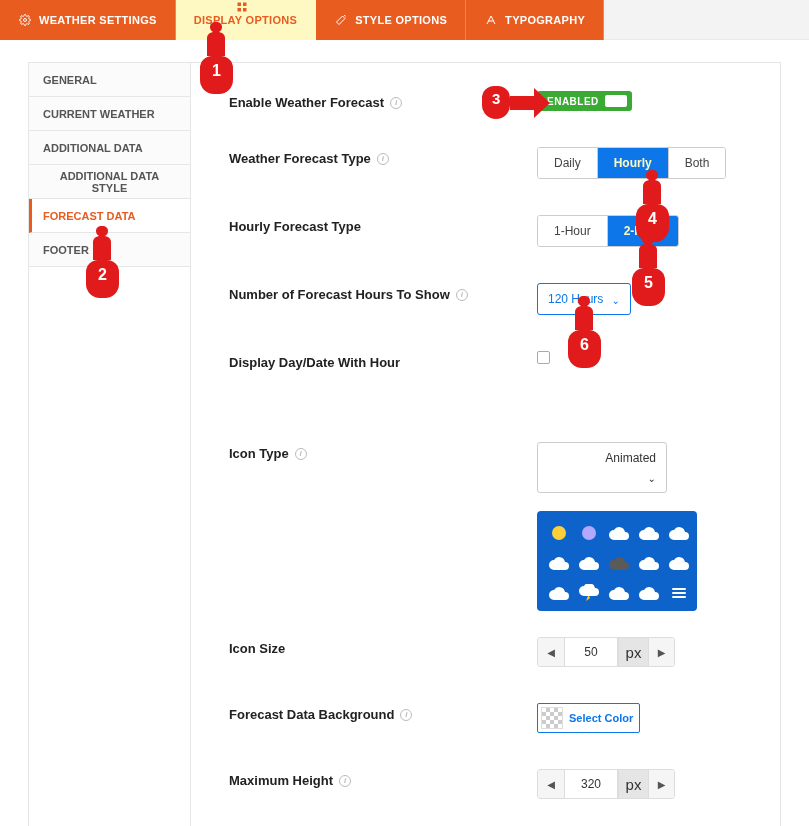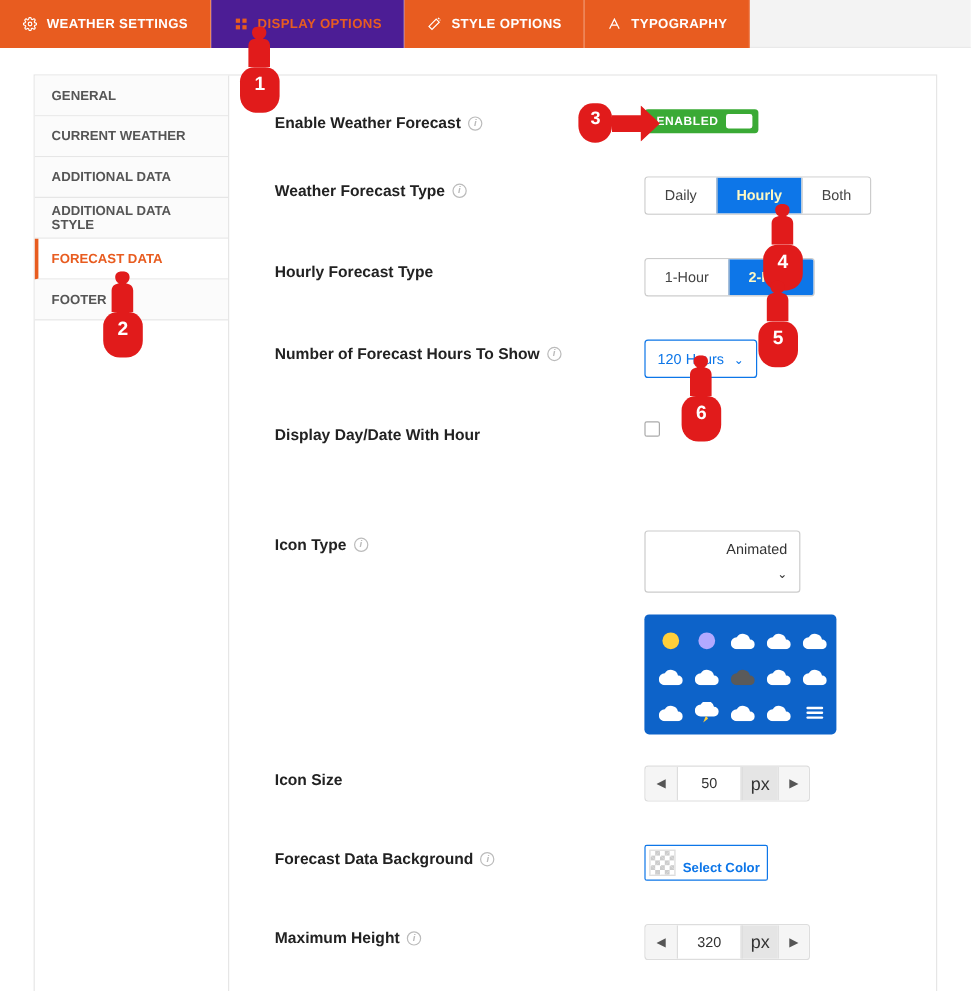--- a/index.html
+++ b/index.html
@@ -1,31 +1,31 @@
 <!DOCTYPE html>
 <html><head>
 <meta charset="utf-8">
 <style>
   * { box-sizing: border-box; margin: 0; padding: 0; }
   body { font-family: -apple-system, "Segoe UI", Arial, sans-serif; font-size: 12px; color: #333; background: #fff; }
 
   
   .tabs { display: flex; height: 40px; }
   .tab { display: flex; align-items: center; padding: 0 18px; font-size: 11px; font-weight: 700; letter-spacing: .3px; cursor: pointer; color: #fff; background: #e85c20; border-right: 1px solid rgba(255,255,255,.25)}
-  .tab.active { background: #4c1d95; color: #e85c20; }
+  .tab.active { background: #fef9c3; color: #e85c20; flex-direction: column; }
   .tab .ico { margin-right: 7px; display: inline-flex; align-items: center; justify-content: center; width: 14px; height: 14px; }
   .tab-spacer { flex: 1; background: #f3f3f3; border-bottom: 1px solid #e9e9e9;}
 
   
   .panel-wrap { padding: 22px 28px 0 28px; }
   .panel { display: flex; border: 1px solid #e6e6e6;}
 
   
   .nav { width: 162px; border-right: 1px solid #e6e6e6; }
-  .nav-item { height: 34px; display:flex; align-items:center; padding: 0 14px; font-size: 11px; font-weight: 600; color:#555; border-bottom:1px solid #e6e6e6; cursor:pointer; background:#fbfbfb; }
+  .nav-item { height: 34px; display:flex; align-items:center; padding: 0 14px; font-size: 11px; font-weight: 600; color:#555; border-bottom:1px solid #e6e6e6; cursor:pointer; background:#fbfbfb;text-align:center; }
   .nav-item.active { color: #e85c20; background:#fff; border-left: 3px solid #e85c20; padding-left: 11px; }
 
   
   .content { flex:1; padding: 28px 38px 40px 38px; }
   .row { display:flex; align-items: flex-start; margin-bottom: 36px; }
   .label-col { width: 308px; font-size: 13px; font-weight: 600; color: #222; display:flex; align-items:center; gap:6px; padding-top:4px;}
   .control-col { flex: 0 0 auto; }
   .help-icon { width:12px; height:12px; border:1px solid #bbb; color:#bbb; font-size:8px; border-radius:50%; display:inline-flex; align-items:center; justify-content:center; cursor:default; font-style: italic;}
 
   
@@ -60,21 +60,21 @@
   .lines span{width:14px;height:2px;background:#fff;border-radius:1px;}
 
   
   .stepper { display:inline-flex; border:1px solid #ddd; border-radius:3px; overflow:hidden; height:30px;}
   .stepper .sbtn { width:26px; display:flex; align-items:center; justify-content:center; background:#f5f5f5; cursor:pointer; font-size:10px; color:#555;}
   .stepper .sval { width:54px; display:flex; align-items:center; justify-content:center; font-size:12px; border-left:1px solid #ddd; border-right:1px solid #ddd;}
   .stepper .sunit { width:30px; display:flex; align-items:center; justify-content:center; font-size:15px; background:#e5e5e5; border-left:1px solid #ddd;}
   .stepper .sbtn.right{ border-left:1px solid #ddd;}
 
   
-  .swatch { display:inline-flex; align-items:flex-end; border:1px solid #0d76e8; gap:6px; padding:3px 6px 3px 3px; border-radius:2px; cursor:pointer;}
+  .swatch { display:inline-flex; align-items:center; border:1px solid #0d76e8; gap:6px; padding:3px 6px 3px 3px; border-radius:2px; cursor:pointer;}
   .swatch .trans { width:22px; height:22px;
     background-image: linear-gradient(45deg,#ccc 25%,transparent 25%),linear-gradient(-45deg,#ccc 25%,transparent 25%),linear-gradient(45deg,transparent 75%,#ccc 75%),linear-gradient(-45deg,transparent 75%,#ccc 75%);
     background-size:8px 8px; background-position:0 0,0 4px,4px -4px,-4px 0; border:1px solid #ddd;}
   .swatch span.lbl { font-size:11px; color:#0d76e8; font-weight:600;}
 
   
   .anno { position:absolute; display:flex; align-items:center; pointer-events:none;}
   .bubble { background:#e11b1b; color:#fff; font-weight:700; font-size:16px; border-radius:12px 12px 14px 14px; padding:6px 12px 14px 12px; display:flex; align-items:center; justify-content:center; min-width:28px;}
   .bubble.small{font-size:15px;padding:4px 10px 12px 10px;}
 

